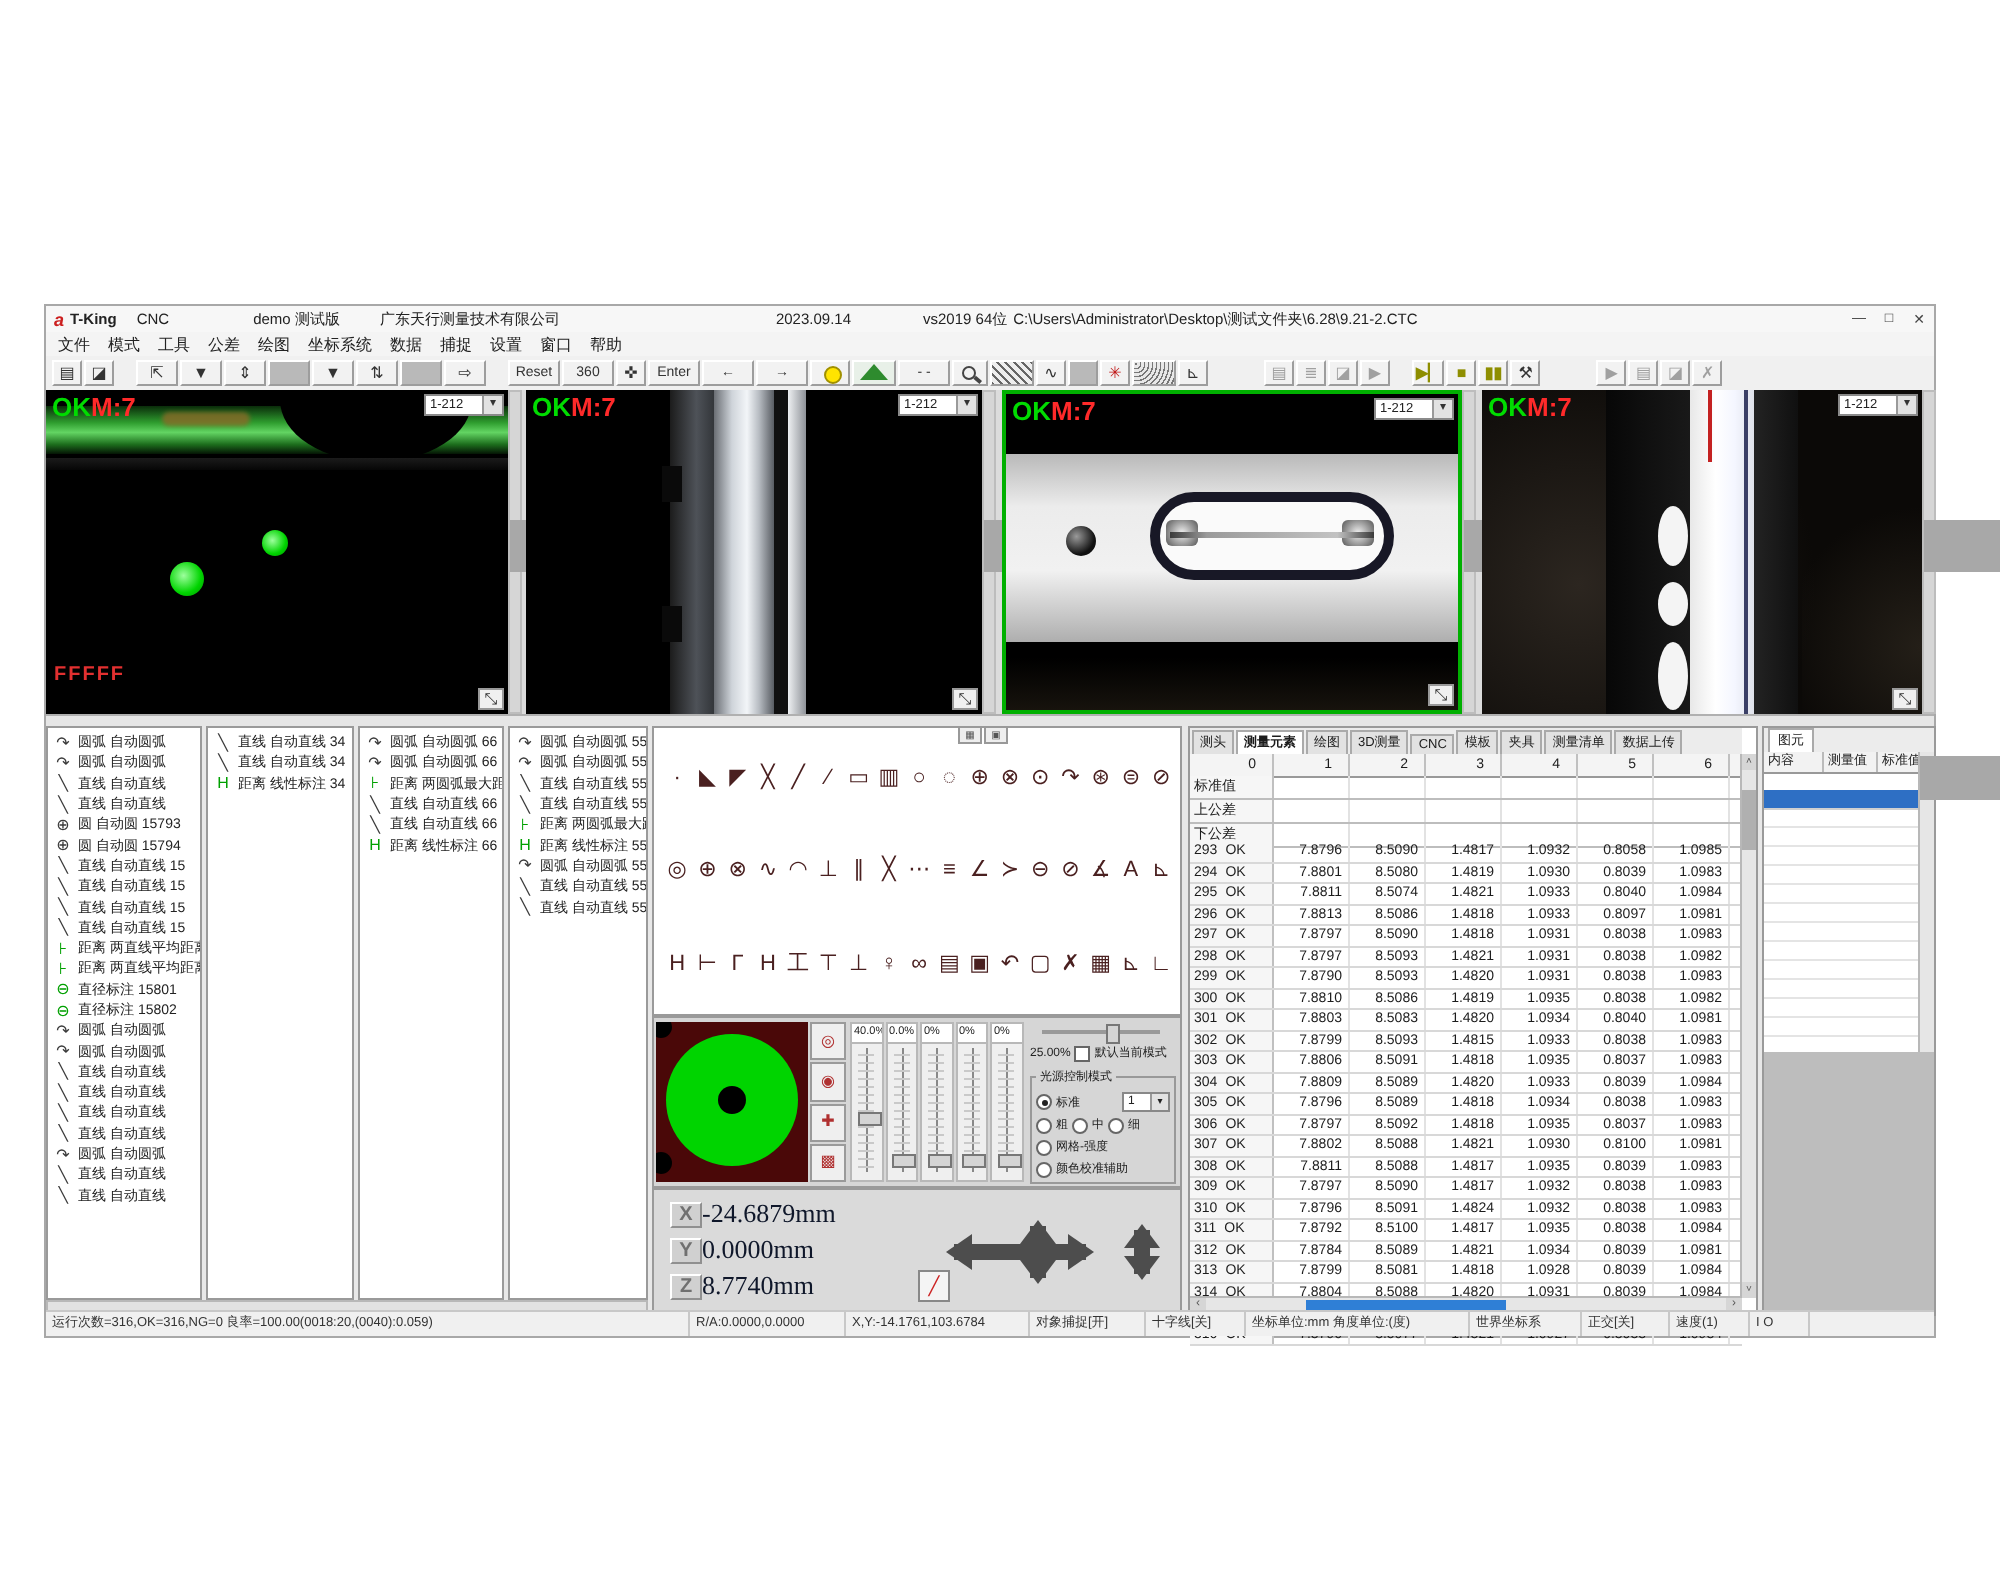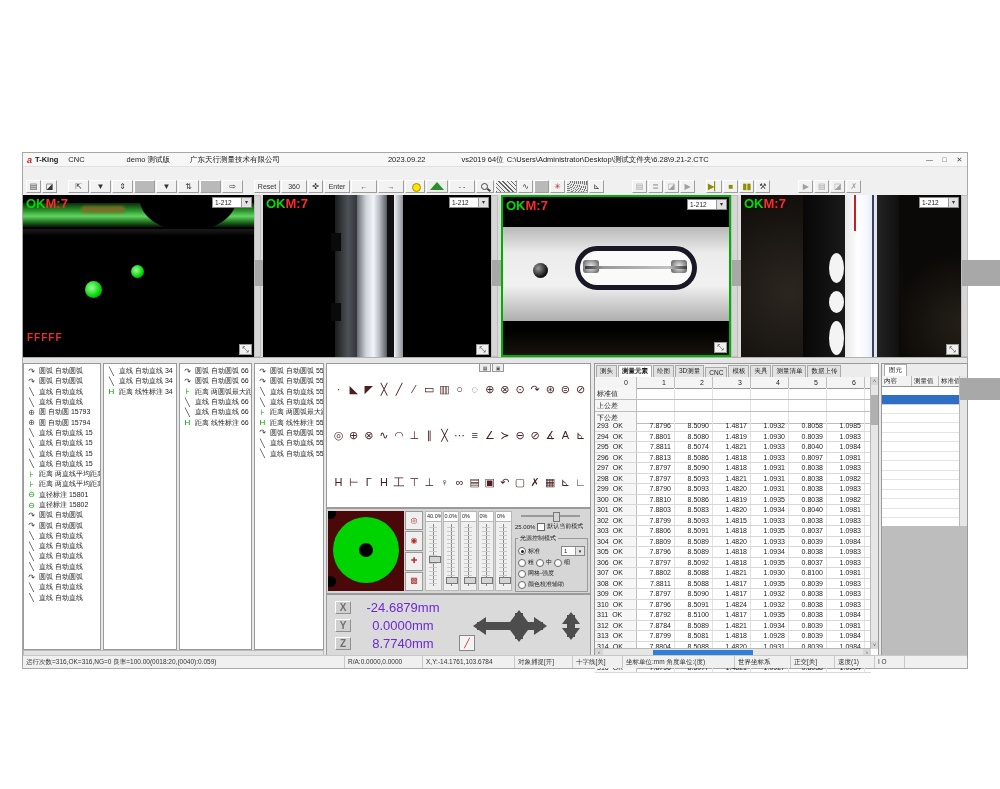--- a/index.html
+++ b/index.html
@@ -141,21 +141,21 @@
   .lctrl fieldset{margin:3px 0 0 0;padding:1px 2px 2px 2px;border:1px solid #999;}
   .lctrl legend{font-size:6px;padding:0 2px;}
   .sel{margin-left:auto;width:22px;height:8px;border:1px solid #888;background:#fff;display:flex;align-items:center;}
   .sel .t{flex:1;padding-left:2px;} .sel .dda{width:8px;height:100%;background:#e2e2e2;border-left:1px solid #999;font-size:5px;line-height:8px;text-align:center;}
 
   
   .dro{position:absolute;left:303px;top:231px;width:265px;height:64px;background:#dadada;border:1px solid #9a9a9a;box-sizing:border-box;}
   .axis{position:absolute;left:8px;height:16px;display:flex;align-items:center;}
   .axis.ax{top:4px;} .axis.ay{top:22px;} .axis.az{top:40px;}
   .axico{width:16px;height:13px;border:1px solid #909090;border-top-color:#fff;border-left-color:#fff;background:#d0d0d0;color:#707070;font-weight:bold;font-size:10px;text-align:center;line-height:12px;box-sizing:border-box;}
-  .axval{width:104px;text-align:center;font-size:13px;color:#6d28d9;font-family:Liberation Sans, sans-serif;}
+  .axval{width:104px;text-align:left;font-size:13px;color:#0f172a;font-family:Liberation Serif, serif;}
   .arrc{position:absolute;left:148px;top:6px;width:110px;height:50px;}
   .ah{position:absolute;left:2px;top:21px;width:66px;height:8px;background:#4d4d4d;}
   .ah::before{content:"";position:absolute;left:-13px;top:-5px;border:9px solid transparent;border-right:13px solid #4d4d4d;}
   .ah::after{content:"";position:absolute;right:-13px;top:-5px;border:9px solid transparent;border-left:13px solid #4d4d4d;}
   .av{position:absolute;width:8px;background:#4d4d4d;}
   .av::before{content:"";position:absolute;top:-12px;left:-5px;border:9px solid transparent;border-bottom:12px solid #4d4d4d;}
   .av::after{content:"";position:absolute;bottom:-12px;left:-5px;border:9px solid transparent;border-top:12px solid #4d4d4d;}
   .av1{left:40px;top:12px;height:26px;}
   .av2{left:92px;top:14px;height:22px;}
   .diagbtn{position:absolute;left:132px;top:40px;width:16px;height:16px;border:1px solid #888;background:#f4f4f4;color:#c22;font-size:9px;line-height:13px;padding:0;}
@@ -218,30 +218,44 @@
 
 <div class="page">
 <div class="window">
 
   <div class="titlebar">
     <span class="logo">a</span>
     <span class="t-app">T-King</span>
     <span class="t-cnc">CNC</span>
     <span class="t-demo">demo 测试版</span>
     <span class="t-comp">广东天行测量技术有限公司</span>
-    <span class="t-date">2023.09.22</span>
+    <span class="t-date">2023.09.14</span>
     <span class="t-build">vs2019 64位</span>
     <span class="t-path">C:\Users\Administrator\Desktop\测试文件夹\6.28\9.21-2.CTC</span>
     <span class="wcs">
       <span class="wc">—</span>
       <span class="wc">□</span>
       <span class="wc">✕</span>
     </span>
   </div>
 
+  <div class="menubar">
+
+  <span class="mi">文件</span>
+        <span class="mi">模式</span>
+        <span class="mi">工具</span>
+        <span class="mi">公差</span>
+        <span class="mi">绘图</span>
+        <span class="mi">坐标系统</span>
+        <span class="mi">数据</span>
+        <span class="mi">捕捉</span>
+        <span class="mi">设置</span>
+        <span class="mi">窗口</span>
+        <span class="mi">帮助</span>
+      </div>
 
   <div class="toolbar">
 
   <button class="tbb"><span>▤</span></button>
         <button class="tbb"><span>◪</span></button>
         <button class="tbb sp"><span></span></button>
         <button class="tbb wide"><span>⇱</span></button>
         <button class="tbb wide"><span>▼</span></button>
         <button class="tbb wide"><span>⇕</span></button>
         <button class="tbb wide flat"><span></span></button>

